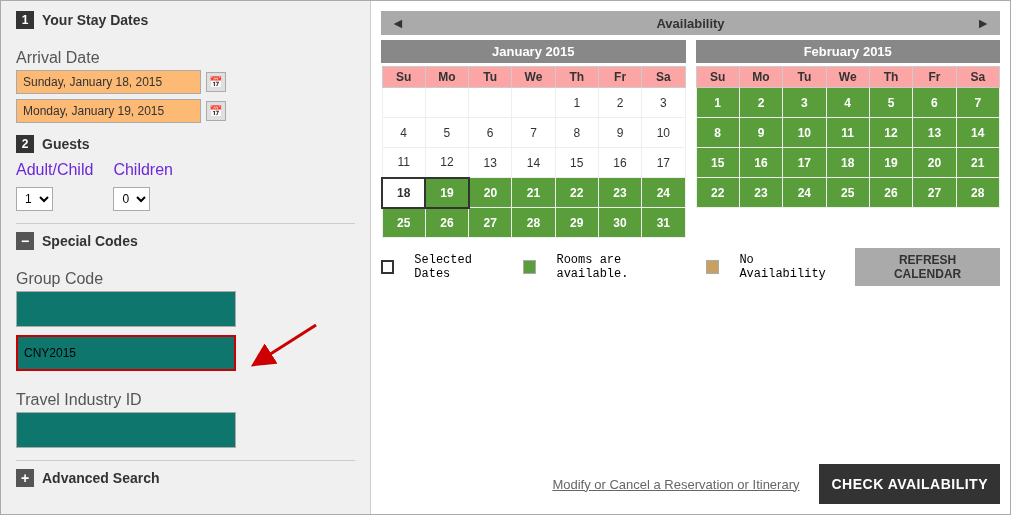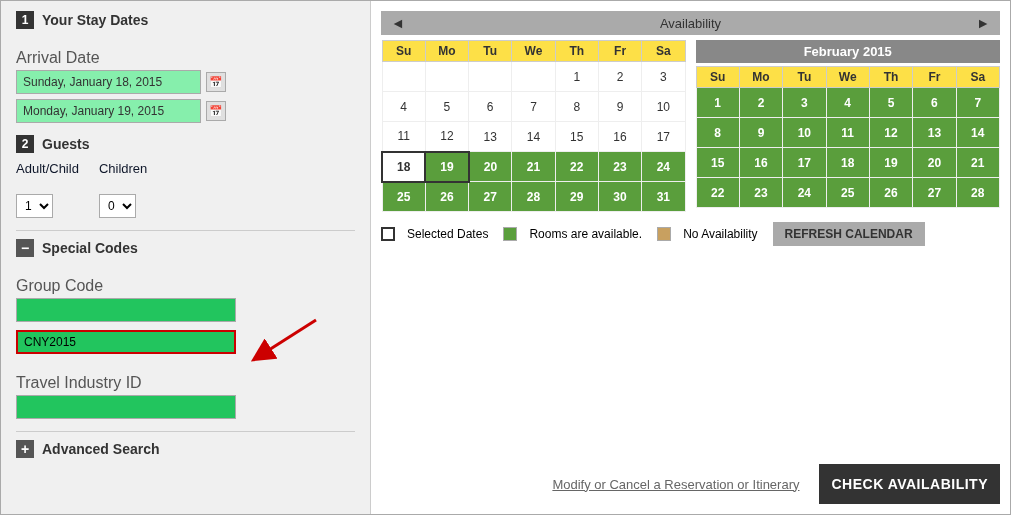--- a/index.html
+++ b/index.html
@@ -8,58 +8,58 @@
     
     
     .left-panel { width: 370px; background: #f0f0f0; border-right: 1px solid #ccc; padding: 10px 15px; flex-shrink: 0; }
     
     .section-header { display: flex; align-items: center; margin-bottom: 8px; }
     .section-num { background: #333; color: #fff; font-weight: bold; font-size: 12px; width: 18px; height: 18px; display: inline-flex; align-items: center; justify-content: center; margin-right: 8px; flex-shrink: 0; }
     .section-title { font-weight: bold; font-size: 14px; color: #333; }
     
     .field-label { font-size: 16px; color: #555; margin-bottom: 3px; margin-top: 20px; }
     .date-input-wrap { display: flex; align-items: center; gap: 5px; margin-bottom: 5px; }
-    .date-input { border: 1px solid #aaa; padding: 4px 6px; font-size: 12px; color: #333; width: 185px; background: #86efac; }
+    .date-input { border: 1px solid #aaa; padding: 4px 6px; font-size: 12px; color: #333; width: 185px; background: #fdba74; }
     .calendar-icon { width: 20px; height: 20px; border: 1px solid #aaa; background: #e0e0e0; display: flex; align-items: center; justify-content: center; cursor: pointer; font-size: 11px; }
     
     .section2 { margin-top: 12px; }
     .guests-row { display: flex; gap: 20px; margin-top: 5px; }
-    .guest-group label { font-size: 13px; color: #0f172a; display: block; margin-bottom: 18px; }
+    .guest-group label { font-size: 16px; color: #6d28d9; display: block; margin-bottom: 8px; }
     .guest-group select { border: 1px solid #aaa; padding: 3px 4px; font-size: 12px; background: #fff; }
     
     .special-codes-header { display: flex; align-items: center; margin-top: 12px; margin-bottom: 8px; border-top: 1px solid #ccc; padding-top: 8px; }
     .minus-btn { background: #555; color: #fff; font-weight: bold; font-size: 14px; width: 18px; height: 18px; display: inline-flex; align-items: center; justify-content: center; margin-right: 8px; cursor: pointer; }
     
-    .text-input { border: 1px solid #aaa; padding: 4px 6px; font-size: 12px; width: 220px; background: #22c55e; height: 24px; }
+    .text-input { border: 1px solid #aaa; padding: 4px 6px; font-size: 12px; width: 220px; background: #0f766e; height: 36px; }
     .text-input-highlighted { border: 2px solid #cc0000; }
     
     .advanced-header { display: flex; align-items: center; margin-top: 12px; border-top: 1px solid #ccc; padding-top: 8px; }
     .plus-btn { background: #555; color: #fff; font-weight: bold; font-size: 14px; width: 18px; height: 18px; display: inline-flex; align-items: center; justify-content: center; margin-right: 8px; cursor: pointer; }
     
     
     .right-panel { flex: 1; background: #fff; padding: 10px; display: flex; flex-direction: column; }
     
     .availability-header { background: #aaa; color: #333; text-align: center; font-weight: bold; font-size: 13px; padding: 4px 0; display: flex; align-items: center; justify-content: space-between; padding: 4px 10px; margin-bottom: 5px; }
     .nav-arrow { cursor: pointer; font-size: 14px; color: #333; font-weight: bold; }
     
     .calendars-row { display: flex; gap: 10px; margin-bottom: 10px; }
     
     .calendar { flex: 1; }
     .cal-month-header { background: #888; color: #fff; text-align: center; font-weight: bold; padding: 4px 0; font-size: 13px; margin-bottom: 3px; }
     .cal-grid { width: 100%; border-collapse: collapse; }
-    .cal-grid th { text-align: center; font-size: 12px; font-weight: bold; color: #333; padding: 3px 2px; background: #fde047; border: 1px solid #ccc; width: 40px; }
+    .cal-grid th { text-align: center; font-size: 12px; font-weight: bold; color: #333; padding: 3px 2px; background: #fca5a5; border: 1px solid #ccc; width: 40px; }
     .cal-grid td { text-align: center; font-size: 12px; padding: 5px 2px; border: 1px solid #eee; cursor: pointer; width: 40px; height: 30px; }
     .cal-grid td.empty { background: #fff; border: 1px solid #eee; }
     .cal-grid td.available { background: #5a9e3c; color: #fff; font-weight: bold; }
     .cal-grid td.selected { background: #fff; color: #333; border: 2px solid #333; font-weight: bold; }
     .cal-grid td.selected-green { background: #5a9e3c; color: #fff; border: 2px solid #333; font-weight: bold; }
     .cal-grid td.plain { background: #fff; color: #333; }
     
     .legend-row { display: flex; align-items: center; gap: 15px; margin-bottom: 10px; font-size: 12px; }
-    .legend-item { display: flex; align-items: center; gap: 12px; }
+    .legend-item { display: flex; align-items: center; gap: 20px; font-family: Liberation Mono, monospace; }
     .legend-box { width: 14px; height: 14px; border: 1px solid #aaa; display: inline-block; }
     .legend-box.white { background: #fff; }
     .legend-box.green { background: #5a9e3c; }
     .legend-box.tan { background: #c8a060; }
     
     .refresh-btn { background: #aaa; border: none; padding: 5px 12px; font-size: 12px; cursor: pointer; color: #333; font-weight: bold; text-transform: uppercase; }
     
     .bottom-row { display: flex; align-items: center; justify-content: flex-end; gap: 20px; margin-top: auto; padding-top: 10px; }
     .modify-link { color: #666; font-size: 13px; text-decoration: underline; cursor: pointer; margin-left: 11px; }
     .check-avail-btn { background: #333; color: #fff; font-weight: bold; font-size: 14px; padding: 12px 12px; border: none; cursor: pointer; text-transform: uppercase; letter-spacing: 0.5px; }
@@ -140,27 +140,28 @@
     <div class="advanced-header">
       <span class="plus-btn">+</span>
       <span class="section-title">Advanced Search</span>
     </div>
   </div>
 
   <div class="right-panel">
 
     <div class="availability-header">
       <span class="nav-arrow">◄</span>
-      <span style="font-weight:normal;">Availability</span>
+      <span style="font-weight:bold;">Availability</span>
       <span class="nav-arrow">►</span>
     </div>
 
     <div class="calendars-row">
 
       <div class="calendar">
+        <div class="cal-month-header">January 2015</div>
         <table class="cal-grid">
           <thead>
             <tr>
               <th>Su</th>
               <th>Mo</th>
               <th>Tu</th>
               <th>We</th>
               <th>Th</th>
               <th>Fr</th>
               <th>Sa</th>

